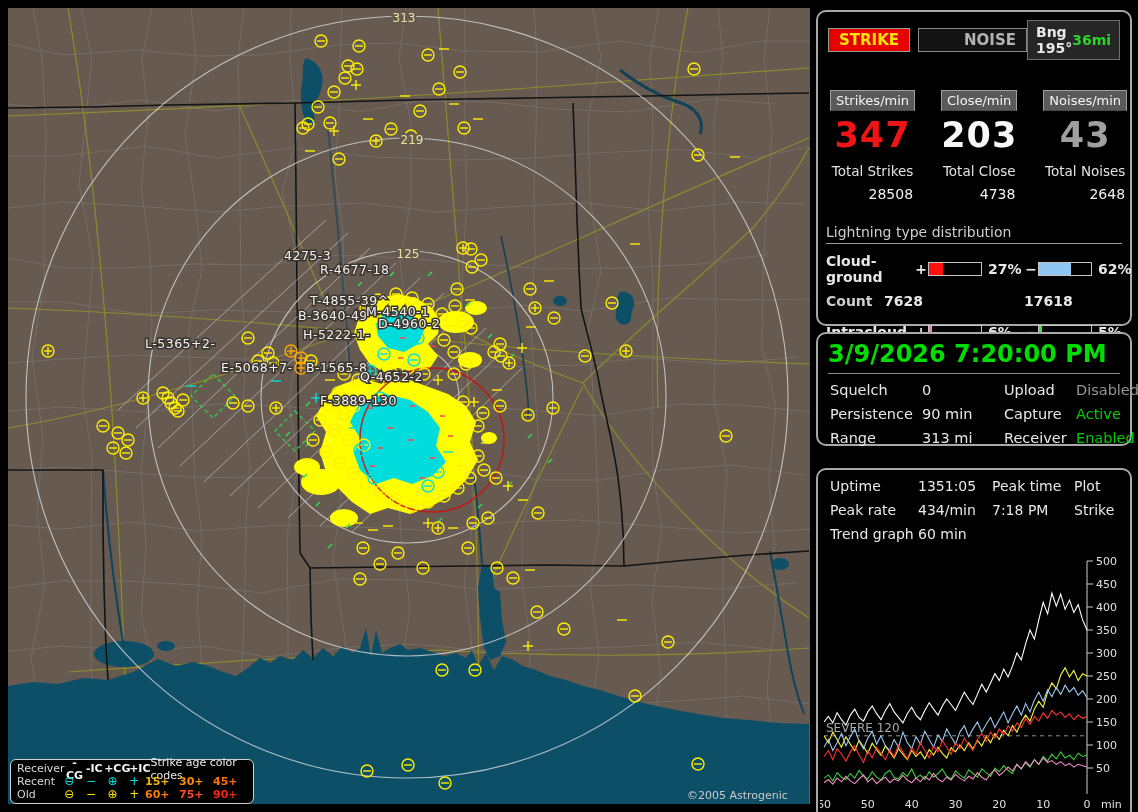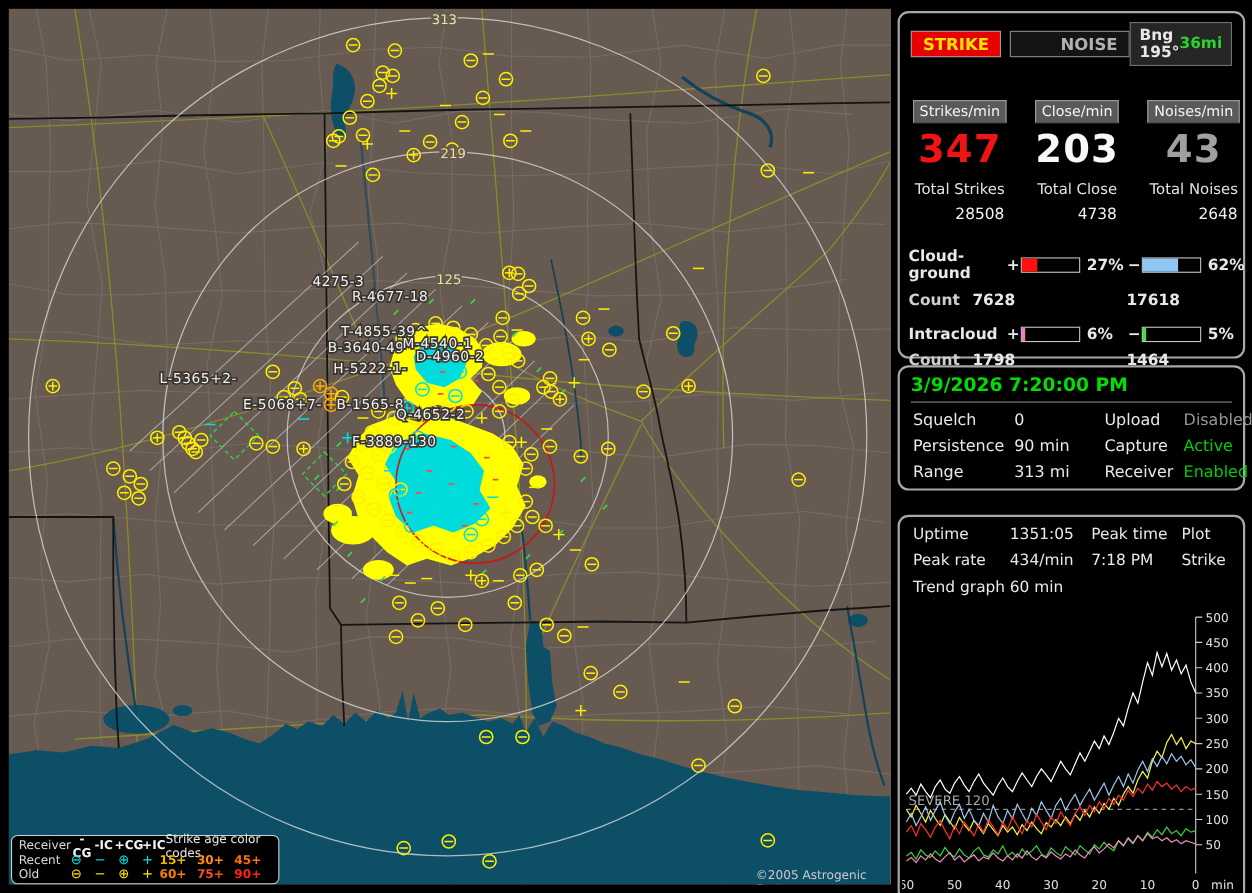--- a/index.html
+++ b/index.html
@@ -40,21 +40,21 @@
   .dist{margin:22px 8px 0;}
   .dist-title{color:#cfcfcf;font-size:14px;border-bottom:1px solid #9a9a9a;padding-bottom:3px;}
   .drow{display:grid;grid-template-columns:88px 14px 54px 42px 14px 54px auto;align-items:center;
     font-weight:bold;font-size:14px;margin-top:9px;}
   .drow .sign{text-align:center;}
   .bar{height:12px;border:1px solid #c4c4c4;background:#000;position:relative;}
   .bar i{position:absolute;left:0;top:0;bottom:0;display:block;}
   .pct{padding-left:6px;}
   .crow{display:grid;grid-template-columns:58px 140px auto;font-weight:bold;font-size:14px;margin-top:8px;}
   .crow .cl{color:#cfcfcf;}
-  .date{color:#00dd00;font-size:17px;font-weight:bold;margin:6px 10px 0;
+  .date{color:#00dd00;font-size:24px;font-weight:bold;margin:6px 10px 0;
     border-bottom:1px solid #8a8a8a;padding-bottom:5px;}
   .srow{display:grid;grid-template-columns:92px 82px 72px auto;font-size:14.5px;margin:8px 12px;}
   .trow{display:grid;grid-template-columns:88px 74px 82px auto;font-size:14px;margin:8px 12px;}
   #trend{position:absolute;left:2px;top:86px;}
 </style>
 </head>
 <body>
 
 <div class="screen">
 
@@ -984,20 +984,21 @@
         <div class="tval">4738</div>
       </div>
       <div>
         <span class="chip">Noises/min</span>
         <div class="big" style="color: rgb(160, 160, 160);">43</div>
         <div class="tlab">Total Noises</div>
         <div class="tval">2648</div>
       </div>
     </div>
     <div class="dist">
+      <div class="dist-title">Lightning type distribution</div>
       <div class="drow">
         <span>Cloud-ground</span>
         <span class="sign">+</span>
         <span class="bar">
             <i style="width: 27%; background: rgb(255, 16, 16);"></i>
           </span>
         <span class="pct">27%</span>
         <span class="sign">−</span>
         <span class="bar">
             <i style="width: 62%; background: rgb(143, 199, 242);"></i>

